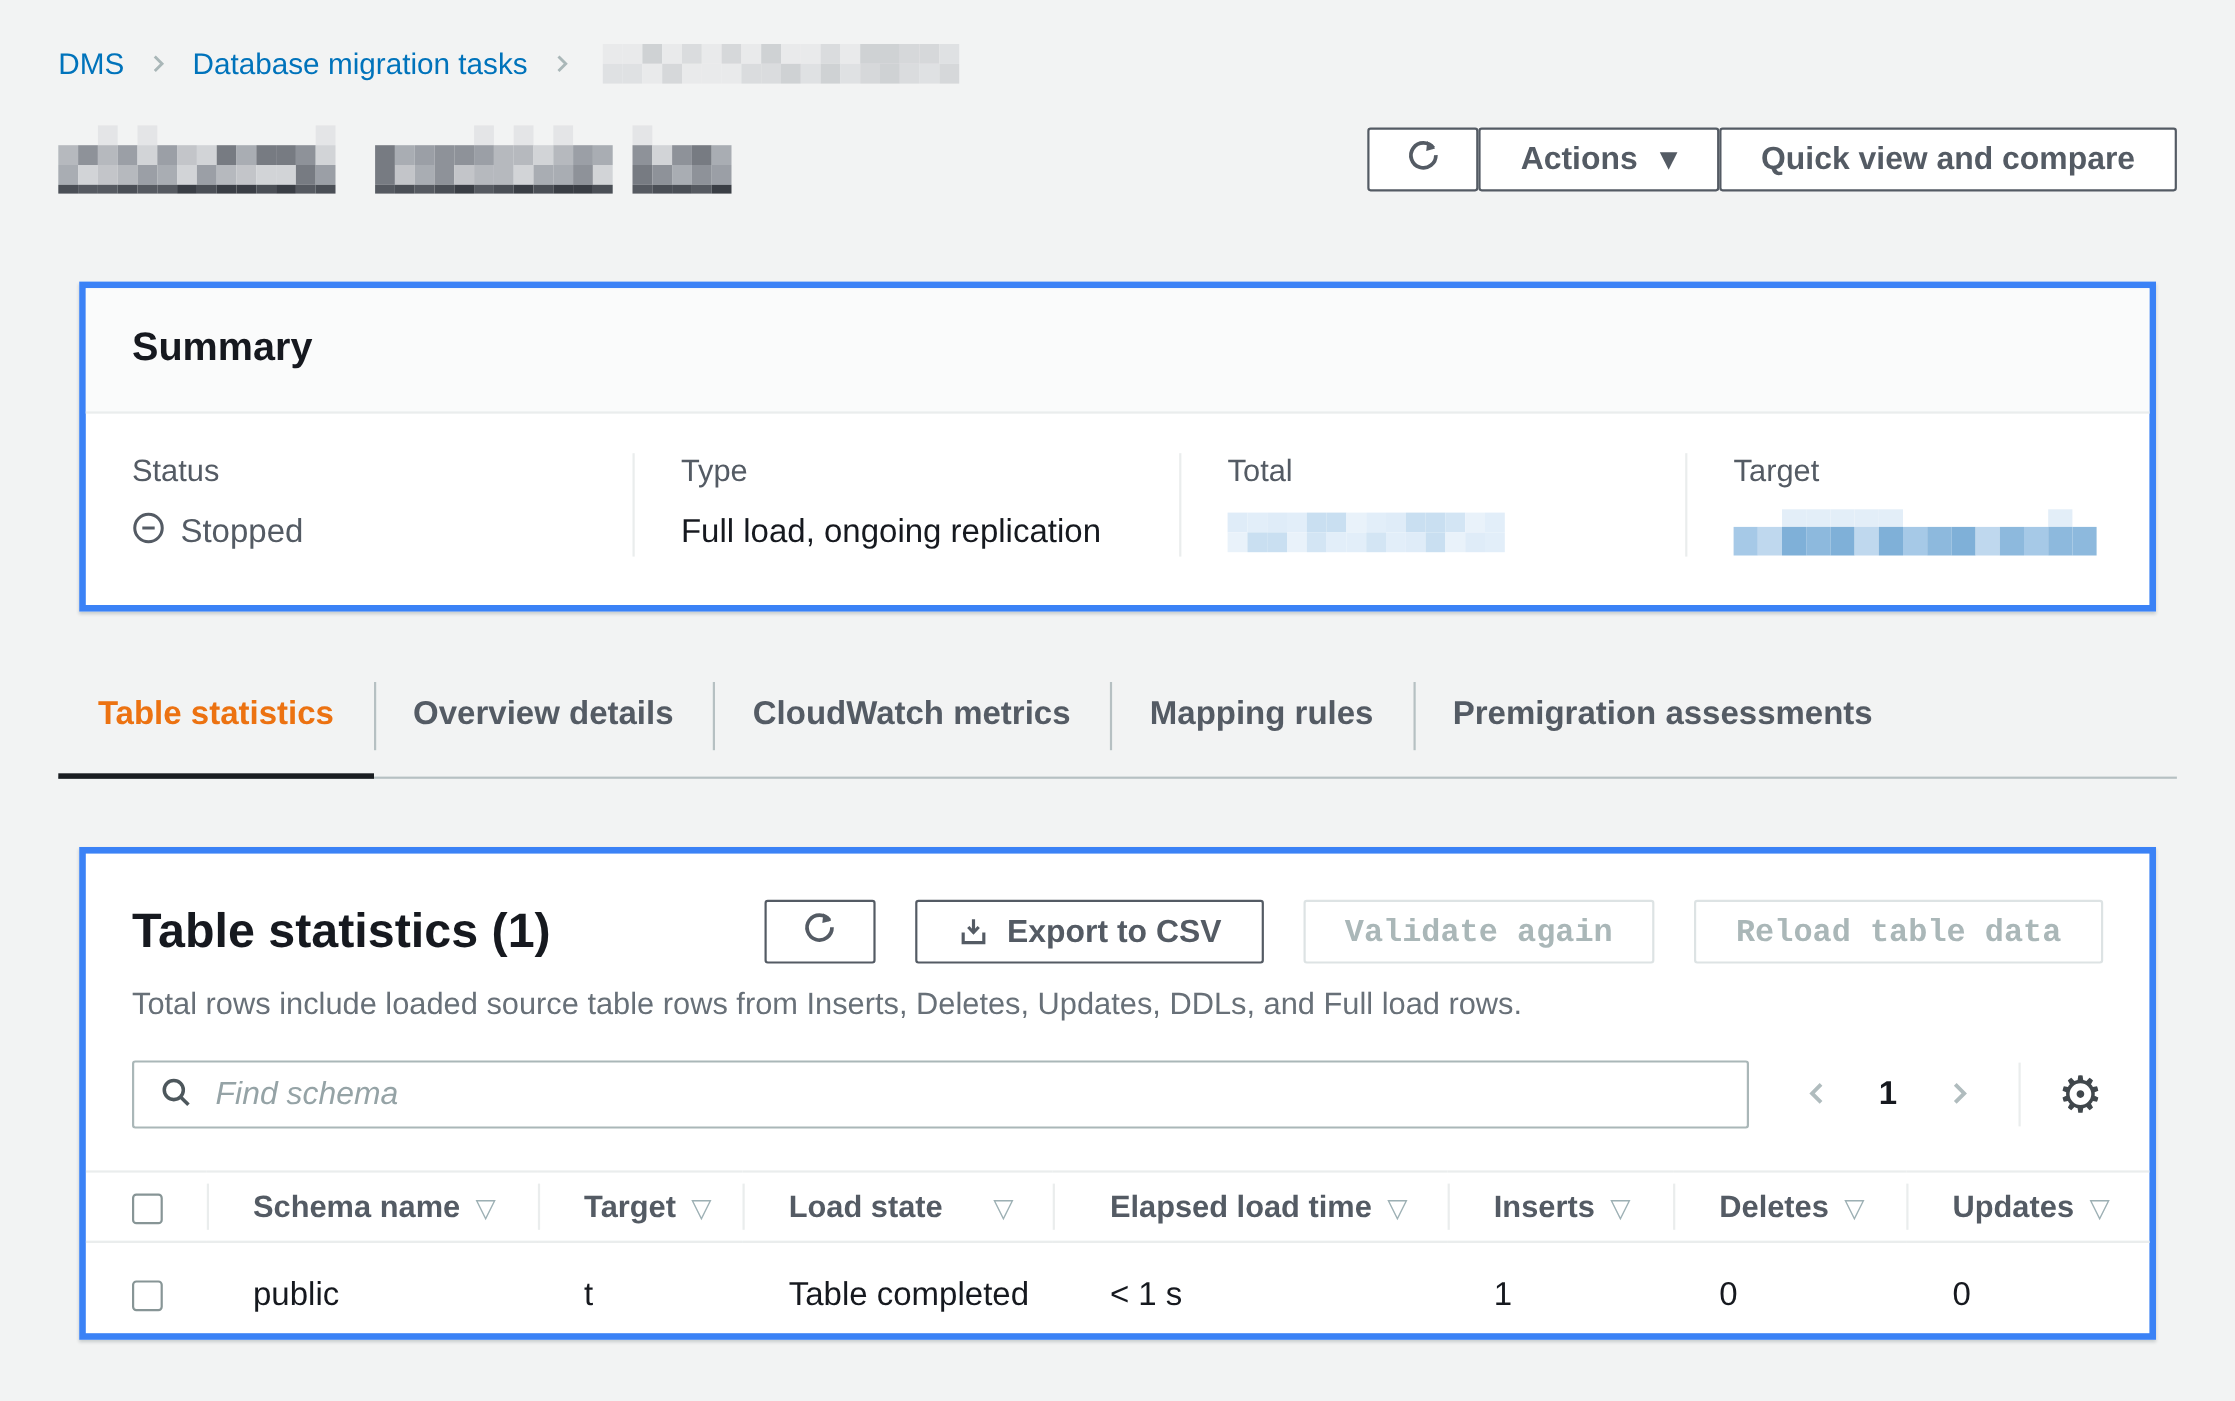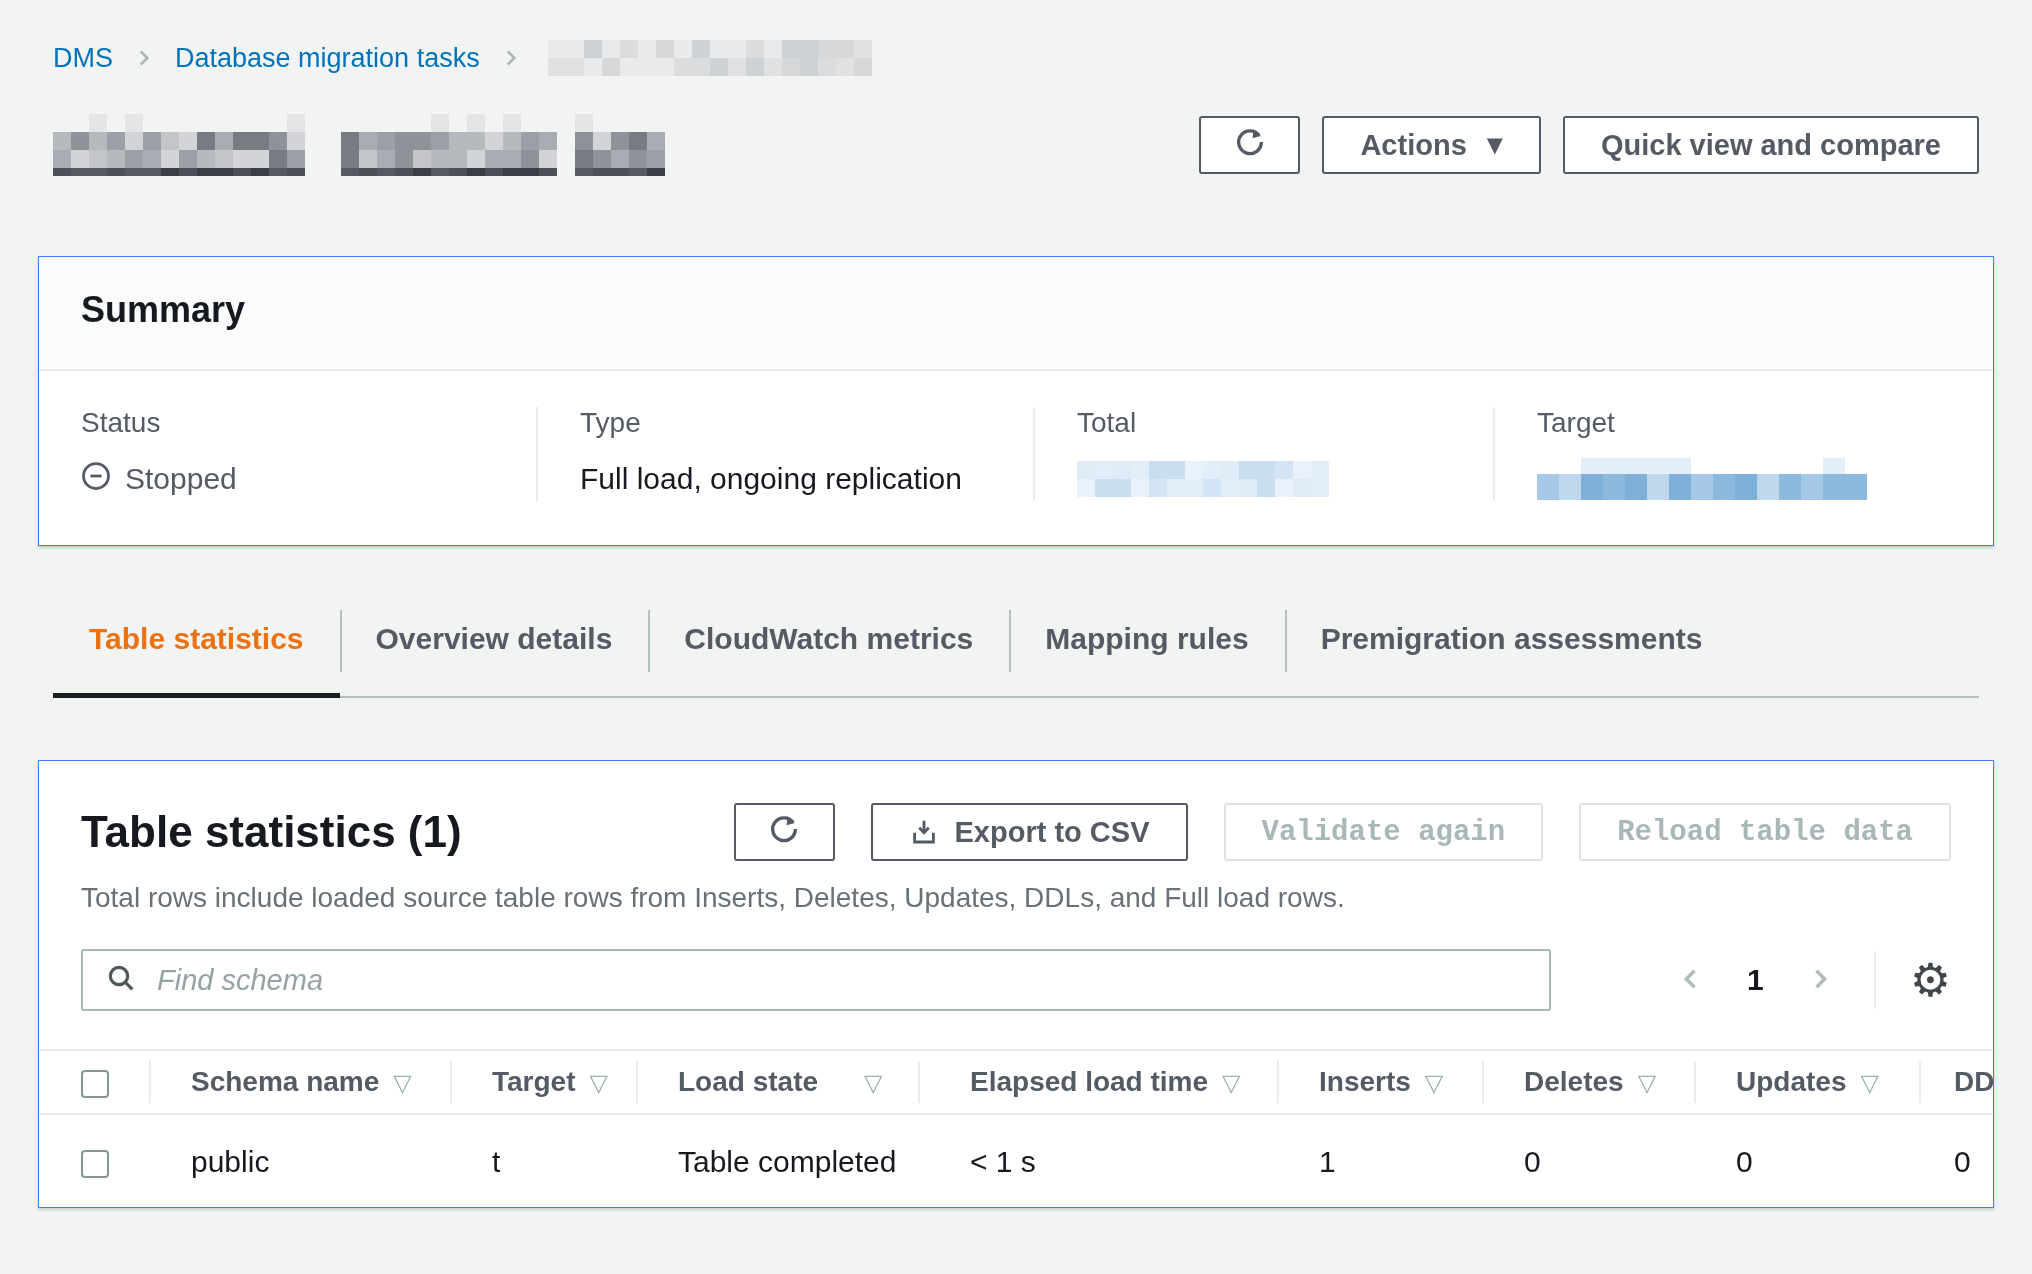--- a/index.html
+++ b/index.html
@@ -10,32 +10,32 @@
     font-family:"Liberation Sans", sans-serif;
   }
   
   .breadcrumb { display:flex; align-items:center; gap:16px; padding:40px 53px 0; font-size:27px; }
   .crumb-link { color:var(--c-link,#0073bb); text-decoration:none; cursor:pointer; }
   .crumb-sep { display:inline-flex; margin:0 4px; }
   .crumb-redacted { position:relative; margin-left:6px; }
   
   .title-row { margin:38px 53px 0; display:flex; align-items:center; }
   .title-redacted { position:relative; }
-  .title-actions { margin-left:auto; display:flex; gap:22px; }
+  .title-actions { margin-left:auto; display:flex; }
   .btn {
     height:58px; background:#fff; border:2px solid #545b64; border-radius:3px;
     font-family:"Liberation Sans",sans-serif; font-weight:700; font-size:29px; color:#545b64;
     display:inline-flex; align-items:center; justify-content:center; padding:0 36px; cursor:pointer; white-space:nowrap;
   }
   .btn.icon-only { width:101px; padding:0; }
   .btn.disabled { border-color:#dde3e4; color:var(--c-disabled,#aab7b8); cursor:default;font-family:Liberation Mono, monospace; }
   .btn .caret { margin-left:20px; font-size:21px; line-height:1; font-family:"DejaVu Sans",sans-serif; }
   .btn .btn-ic { display:inline-flex; margin-right:16px; }
   
-  .panel { margin:0 38px; background:#fff; border:1px solid #3b82f6; box-shadow:0 2px 3px rgba(0,28,36,.18); }
+  .panel { margin:0 72px; background:#fff; border:6px solid #3b82f6; box-shadow:0 2px 3px rgba(0,28,36,.18); }
   .summary-panel { margin-top:80px; }
   .panel-header { background:#fafbfb; border-bottom:2px solid #eaeded; padding:32px 42px 38px; }
   .panel-header h2 { margin:0; font-size:36px; font-weight:700; color:#16191f; }
   .summary-grid { display:grid; grid-template-columns:497px 497px 460px 1fr; padding:36px 0 44px; }
   .sum-col { padding:0 30px 0 42px; }
   .sum-col + .sum-col { border-left:2px solid #eaeded; }
   .sum-label { font-size:28px; color:#545b64; margin-bottom:18px; }
   .sum-value { font-size:30px; color:#16191f; display:flex; align-items:center; gap:14px; min-height:44px; }
   .sum-value.muted { color:#545b64; }
   .val-redacted { position:relative; }

